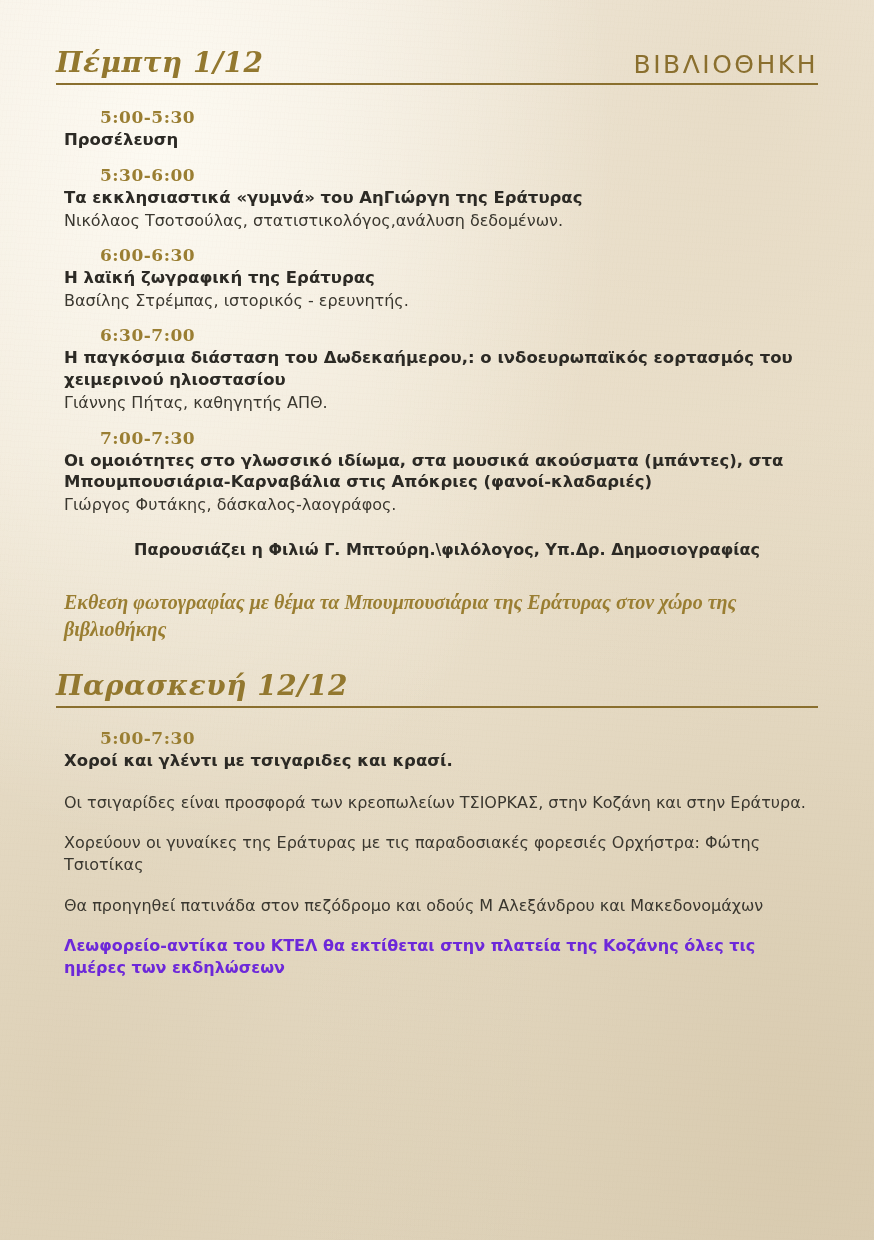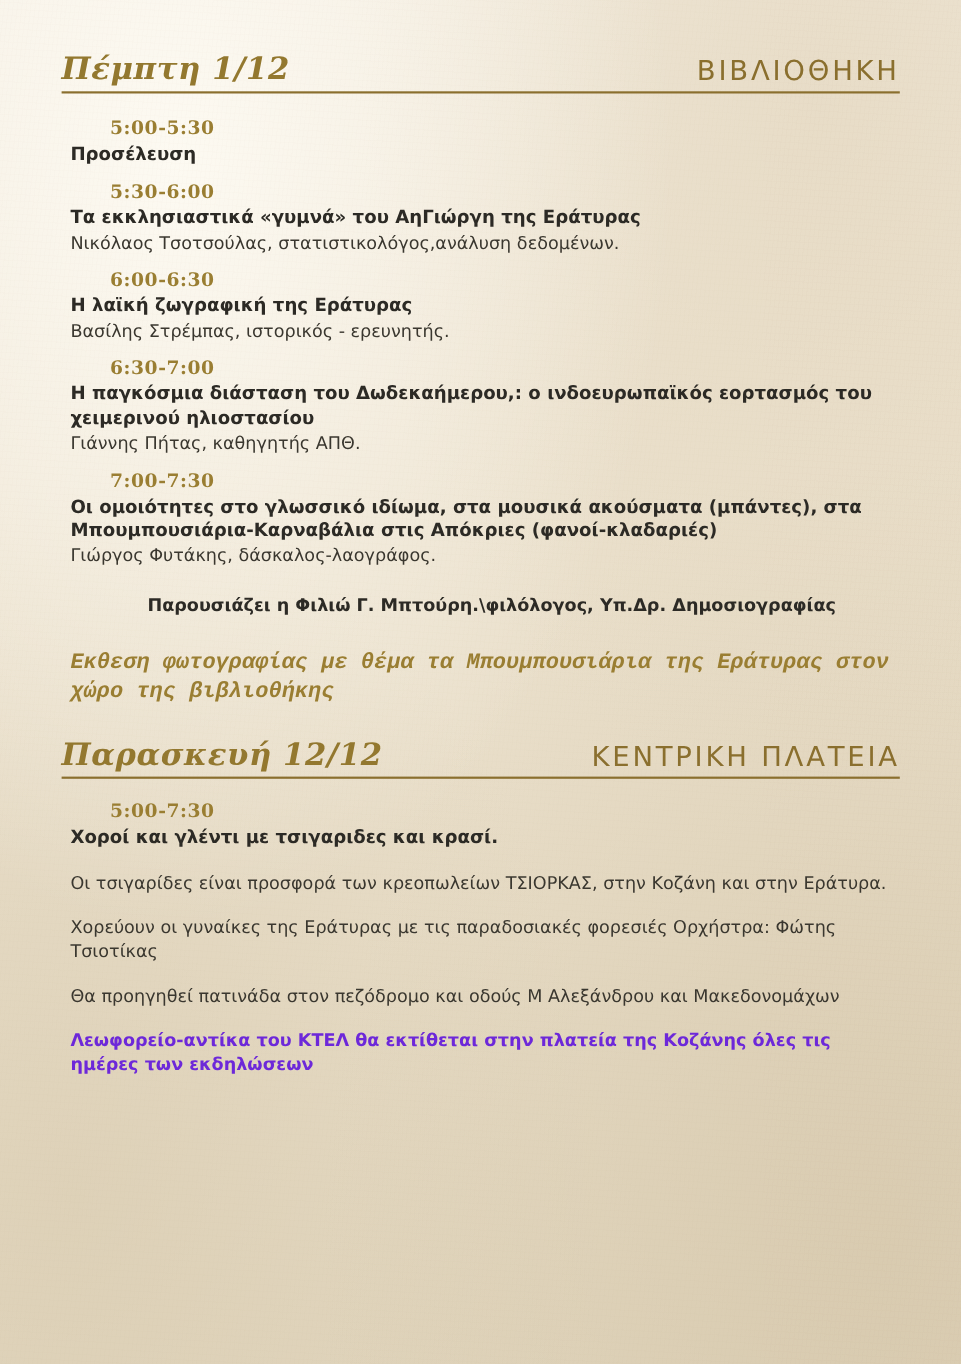--- a/index.html
+++ b/index.html
@@ -90,21 +90,21 @@
   .presenter {
     text-align: center;
     font-size: 16px;
     font-weight: bold;
     color: #2c2a25;
     margin: 24px 0 30px 0;
     padding-left: 20px;
   }
 
   .exhibit {
-    font-family: Liberation Mono, monospace;
+    font-family: Liberation Serif, serif;
     font-style: italic;
     font-weight: bold;
     font-size: 20px;
     color: #9a7e32;
     line-height: 1.35;
     padding-left: 8px;
     margin-bottom: 26px;
   }
 
   .para {
@@ -167,21 +167,20 @@
     </div>
 
     <div class="presenter">Παρουσιάζει η Φιλιώ Γ. Μπτούρη.\φιλόλογος, Υπ.Δρ. Δημοσιογραφίας</div>
 
     <div class="exhibit">Εκθεση φωτογραφίας με θέμα τα Μπουμπουσιάρια της Εράτυρας στον χώρο της βιβλιοθήκης</div>
   </div>
 
   <div class="day-section second">
     <div class="day-header">
       <div class="day-title">Παρασκευή 12/12</div>
-      <div class="day-venue">ΚΕΝΤΡΙΚΗ ΠΛΑΤΕΙΑ</div>
     </div>
 
     <div class="block">
       <div class="time">5:00-7:30</div>
       <div class="title">Χοροί και γλέντι  με τσιγαριδες και κρασί.</div>
     </div>
 
     <div class="spacer-sm"></div>
 
     <div class="para">Οι τσιγαρίδες είναι προσφορά των κρεοπωλείων ΤΣΙΟΡΚΑΣ, στην Κοζάνη και στην Εράτυρα.</div>

